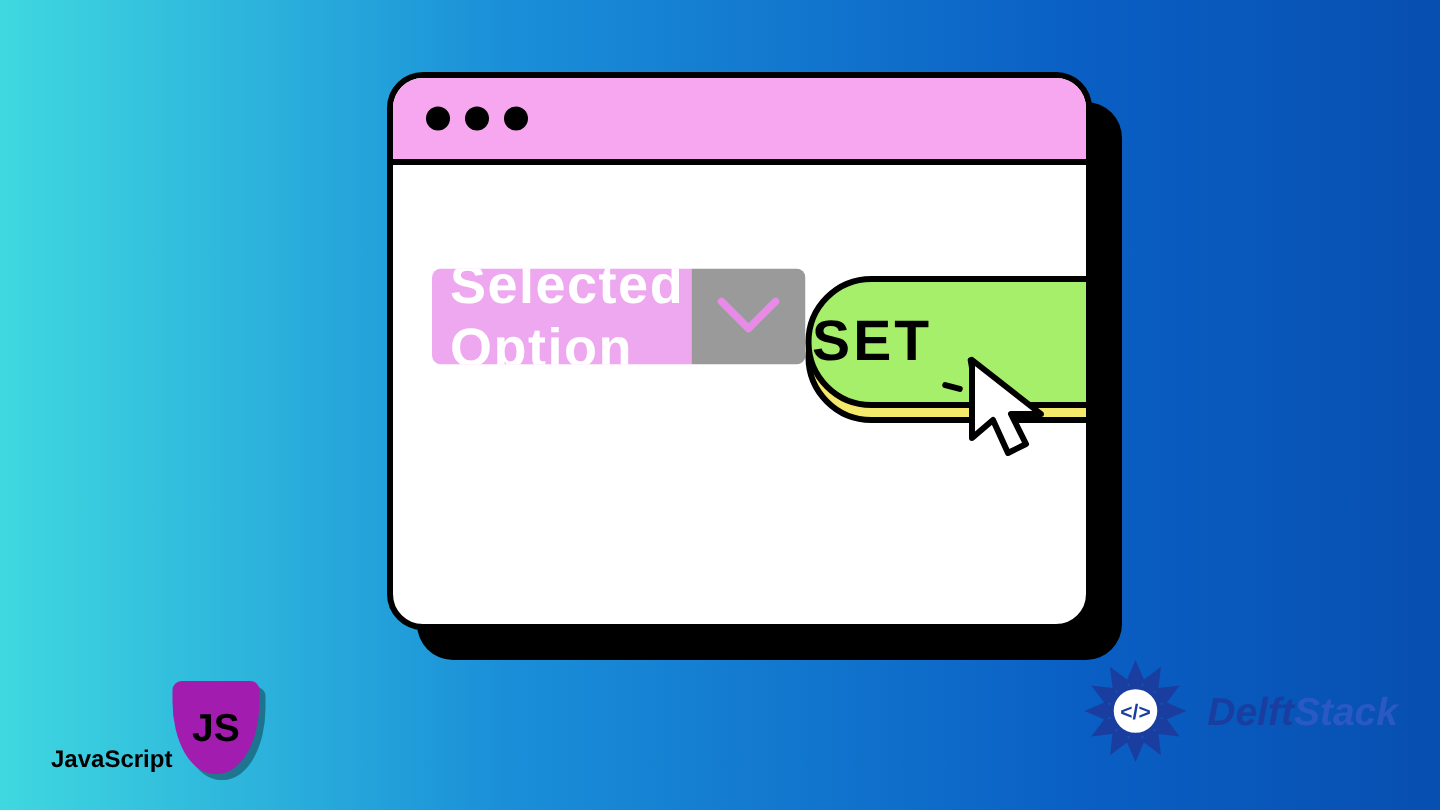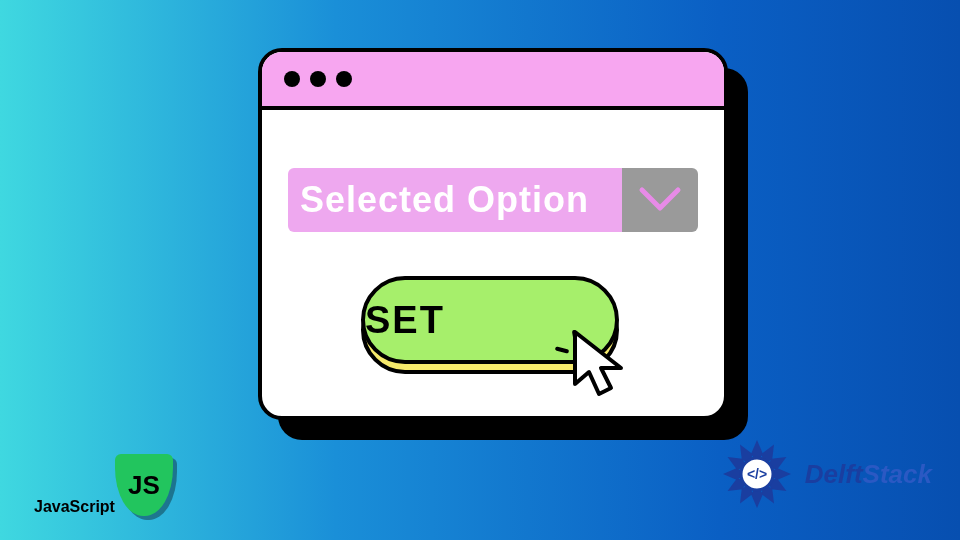--- a/index.html
+++ b/index.html
@@ -37,21 +37,21 @@
     background: #f7a6f0;
     border-bottom: 4px solid #000;
     display: flex; align-items: center;
     padding-left: 22px;
     gap: 10px;
   }
   .tdot { width: 16px; height: 16px; background: #000; border-radius: 50%; }
 
   .body-area {
     padding: 30px 26px 0 26px;
-    display: flex; flex-direction: column; align-items: center; margin-top: 28px;
+    display: flex; flex-direction: row; align-items: center;
   }
 
   
   .dropdown {
     display: flex; width: 100%; height: 64px;
     border-radius: 6px; overflow: hidden;
   }
   .dd-label {
     flex: 1; background: #eea8ef;
     color: #fff; font-weight: 800; font-size: 36px;
@@ -100,21 +100,21 @@
     width: 64px; height: 74px;
   }
 
   
   .js-badge {
     position: absolute; left: 34px; bottom: 24px;
     display: flex; flex-direction: row; align-items: flex-end;
   }
   .js-text { color: #000; font-weight: 900; font-size: 16px; }
   .js-shield {
-    width: 58px; height: 62px; background: #22c55e;
+    width: 58px; height: 62px; background: #a21caf;
     border-radius: 6px 6px 28px 28px / 6px 6px 48px 48px;
     display: flex; align-items: center; justify-content: center;
     margin-top: 2px;
     font-weight: 900; font-size: 26px; color: #000;
     box-shadow: 4px 4px 0 rgba(0,0,0,0.35);
   }
 
   
   .delft {
     position: absolute; right: 28px; bottom: 26px;

